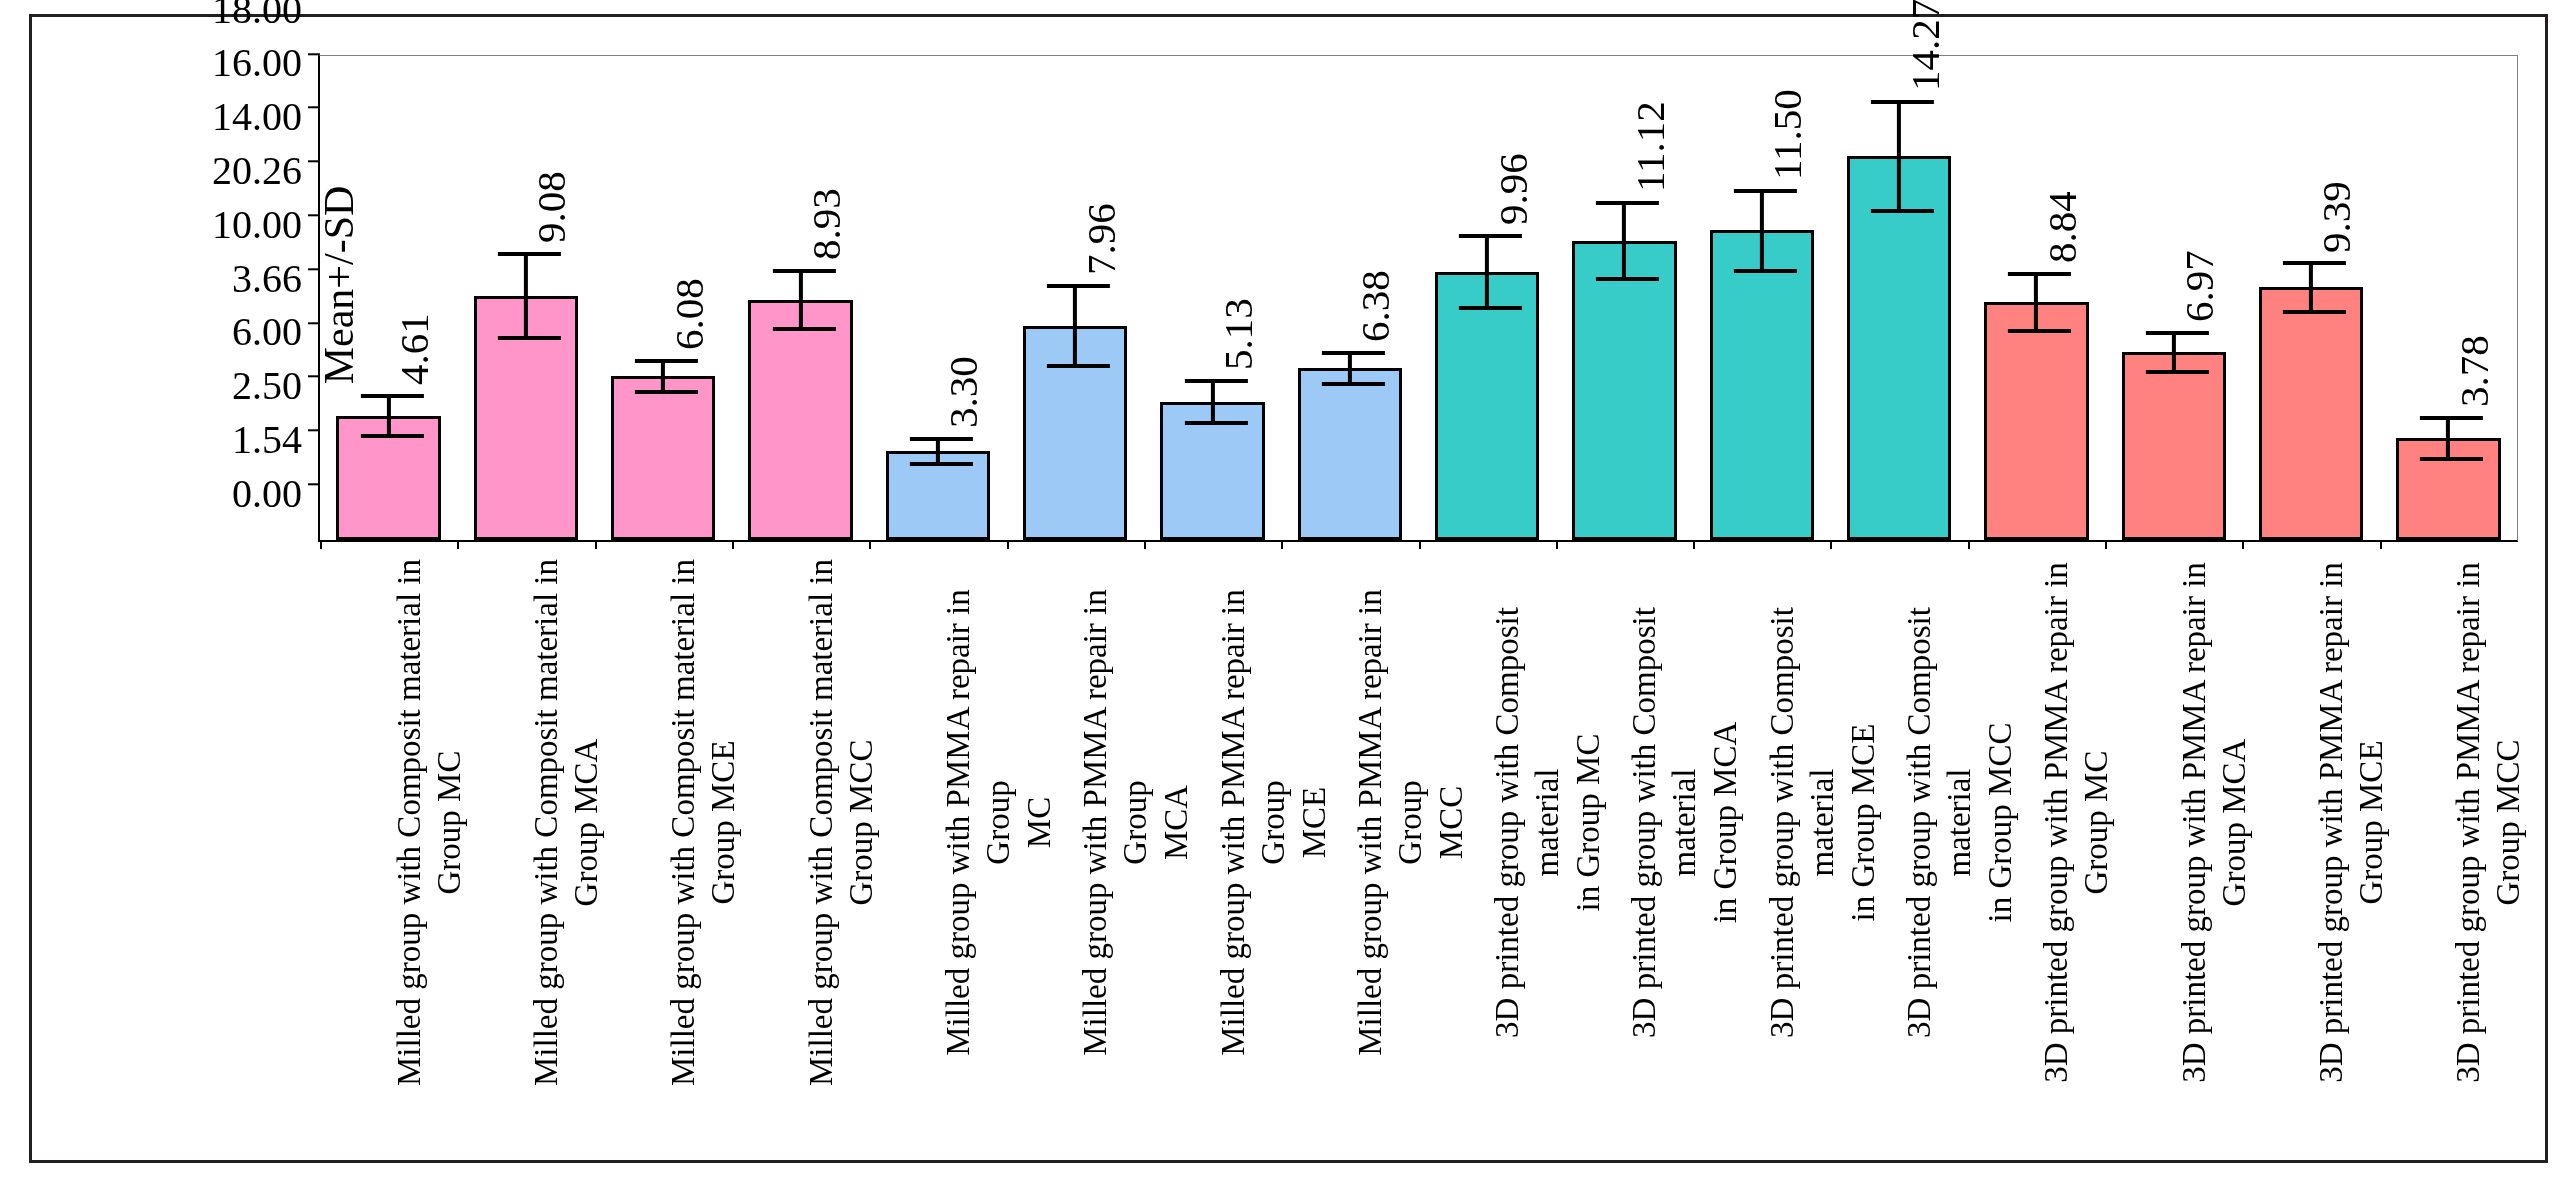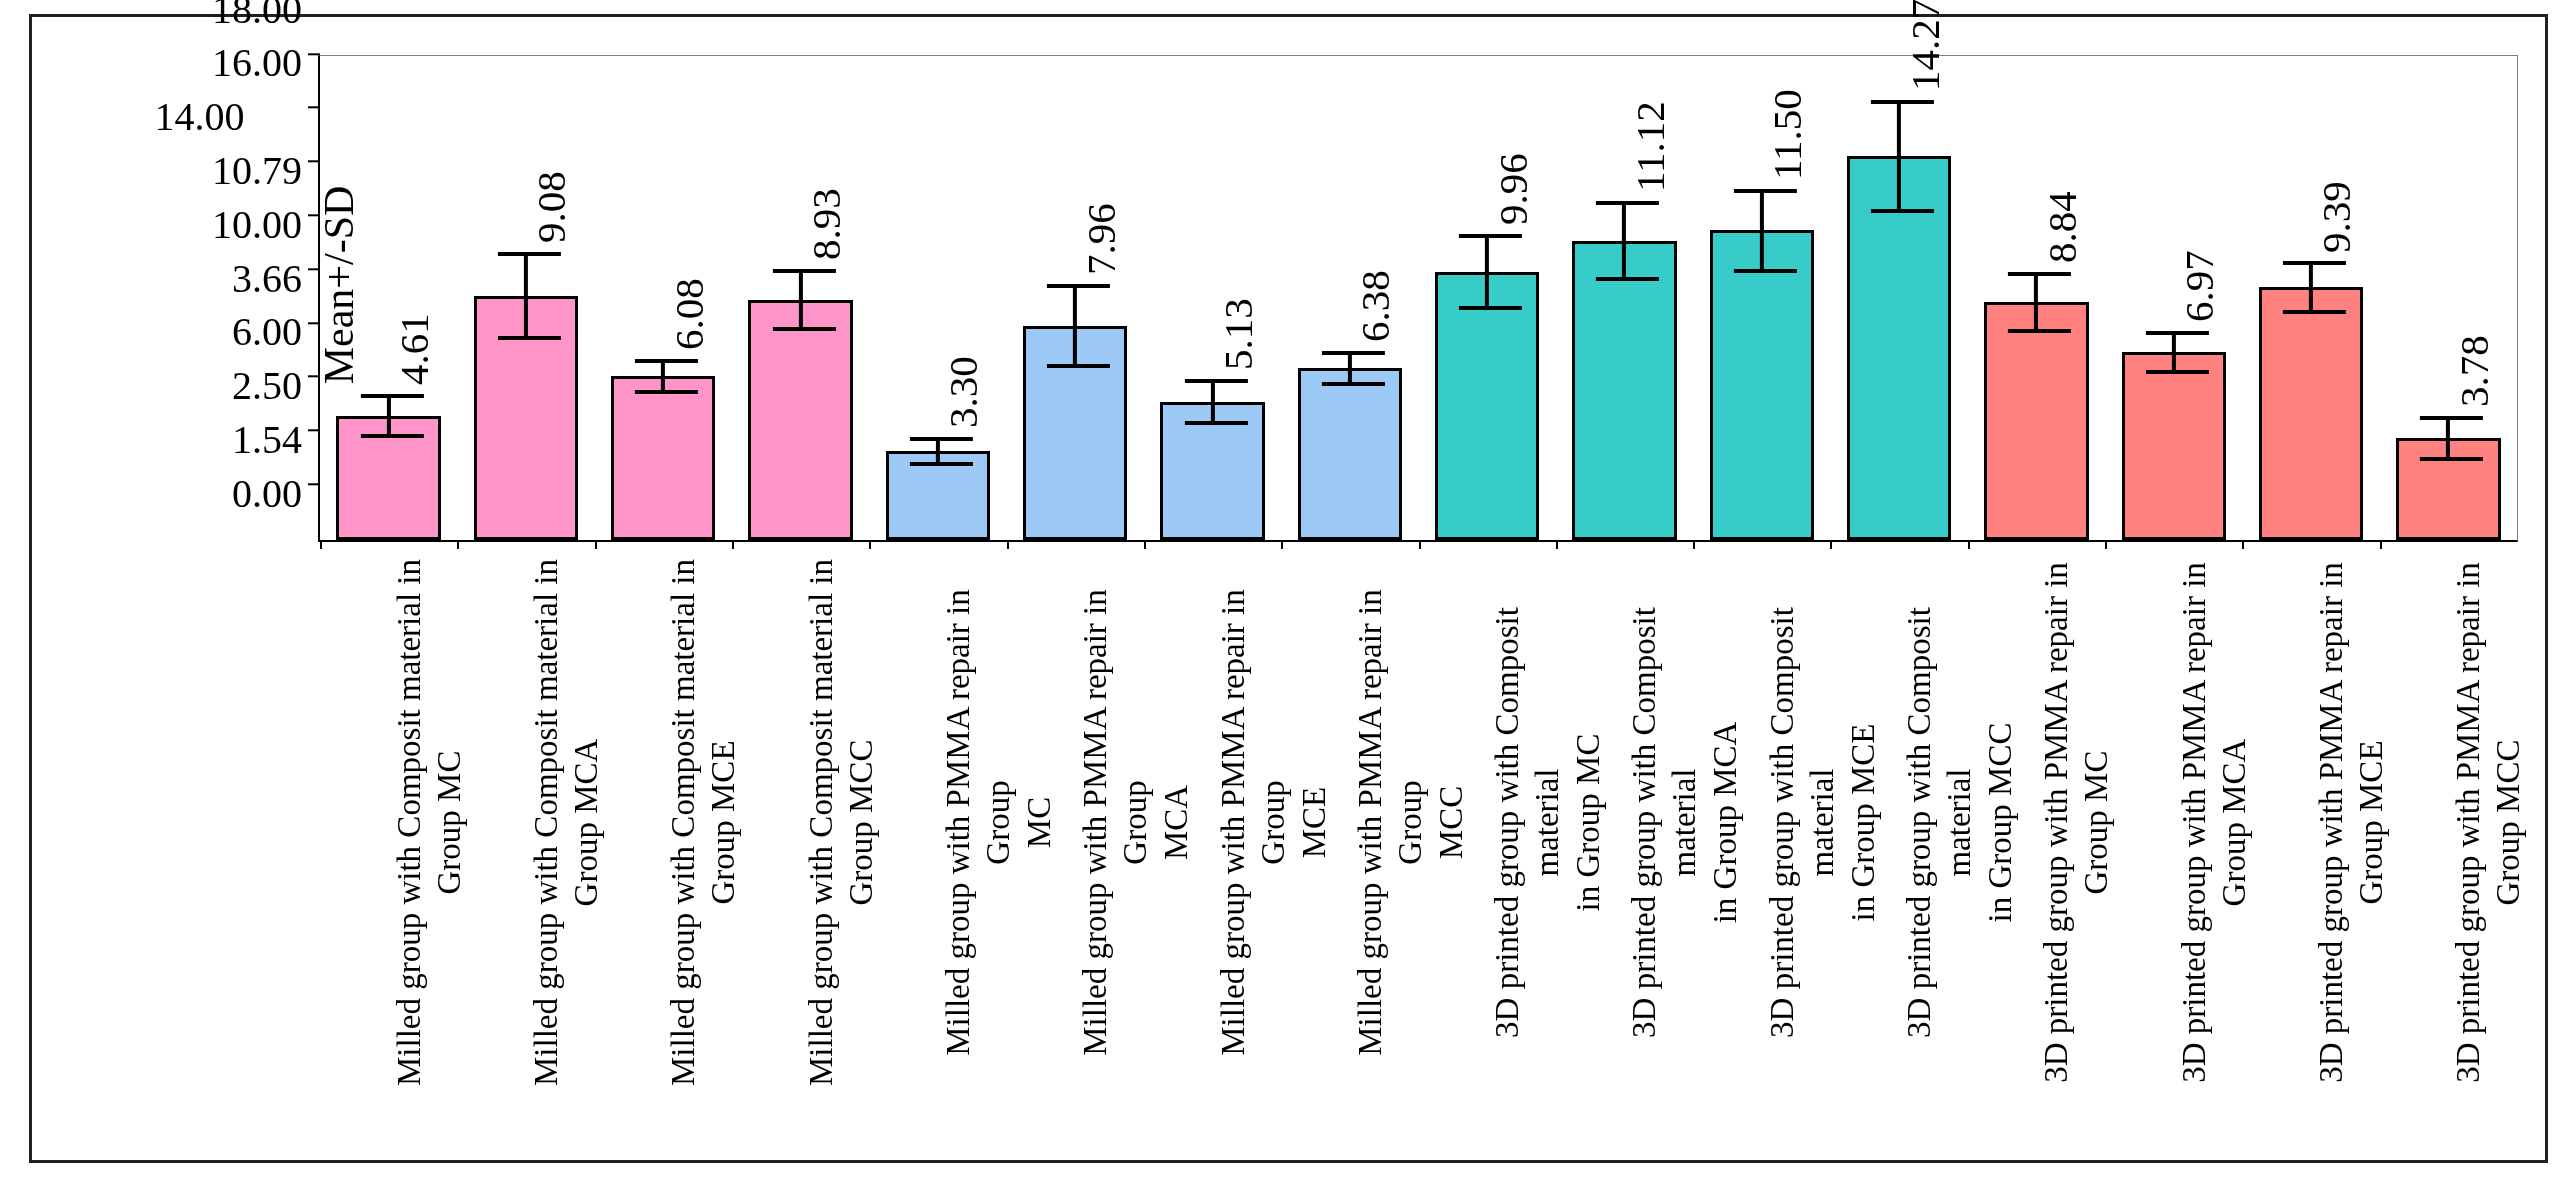--- a/index.html
+++ b/index.html
@@ -149,23 +149,23 @@
 
   <div id="plot-area">
 
     <div id="y-axis-title">Mean+/-SD</div>
 
     <div id="y-ticks">
         <div class="y-tick-label" style="bottom: 100%;">18.00</div>
         <div class="y-tick-mark" style="bottom: 100%;"></div>
         <div class="y-tick-label" style="bottom: 88.8889%; text-align: right;">16.00</div>
         <div class="y-tick-mark" style="bottom: 88.8889%;"></div>
-        <div class="y-tick-label" style="bottom: 77.7778%; text-align: center;">14.00</div>
+        <div class="y-tick-label" style="bottom: 77.7778%;">14.00</div>
         <div class="y-tick-mark" style="bottom: 77.7778%;"></div>
-        <div class="y-tick-label" style="bottom: 66.6667%;">10.79</div>
+        <div class="y-tick-label" style="bottom: 66.6667%;">20.26</div>
         <div class="y-tick-mark" style="bottom: 66.6667%;"></div>
         <div class="y-tick-label" style="bottom: 55.5556%; font-family: Liberation Serif, serif;">10.00</div>
         <div class="y-tick-mark" style="bottom: 55.5556%;"></div>
         <div class="y-tick-label" style="bottom: 44.4444%;">3.66</div>
         <div class="y-tick-mark" style="bottom: 44.4444%;"></div>
         <div class="y-tick-label" style="bottom: 33.3333%; margin-top: 11px;">6.00</div>
         <div class="y-tick-mark" style="bottom: 33.3333%;"></div>
         <div class="y-tick-label" style="bottom: 22.2222%;">2.50</div>
         <div class="y-tick-mark" style="bottom: 22.2222%;"></div>
         <div class="y-tick-label" style="bottom: 11.1111%;">1.54</div>

